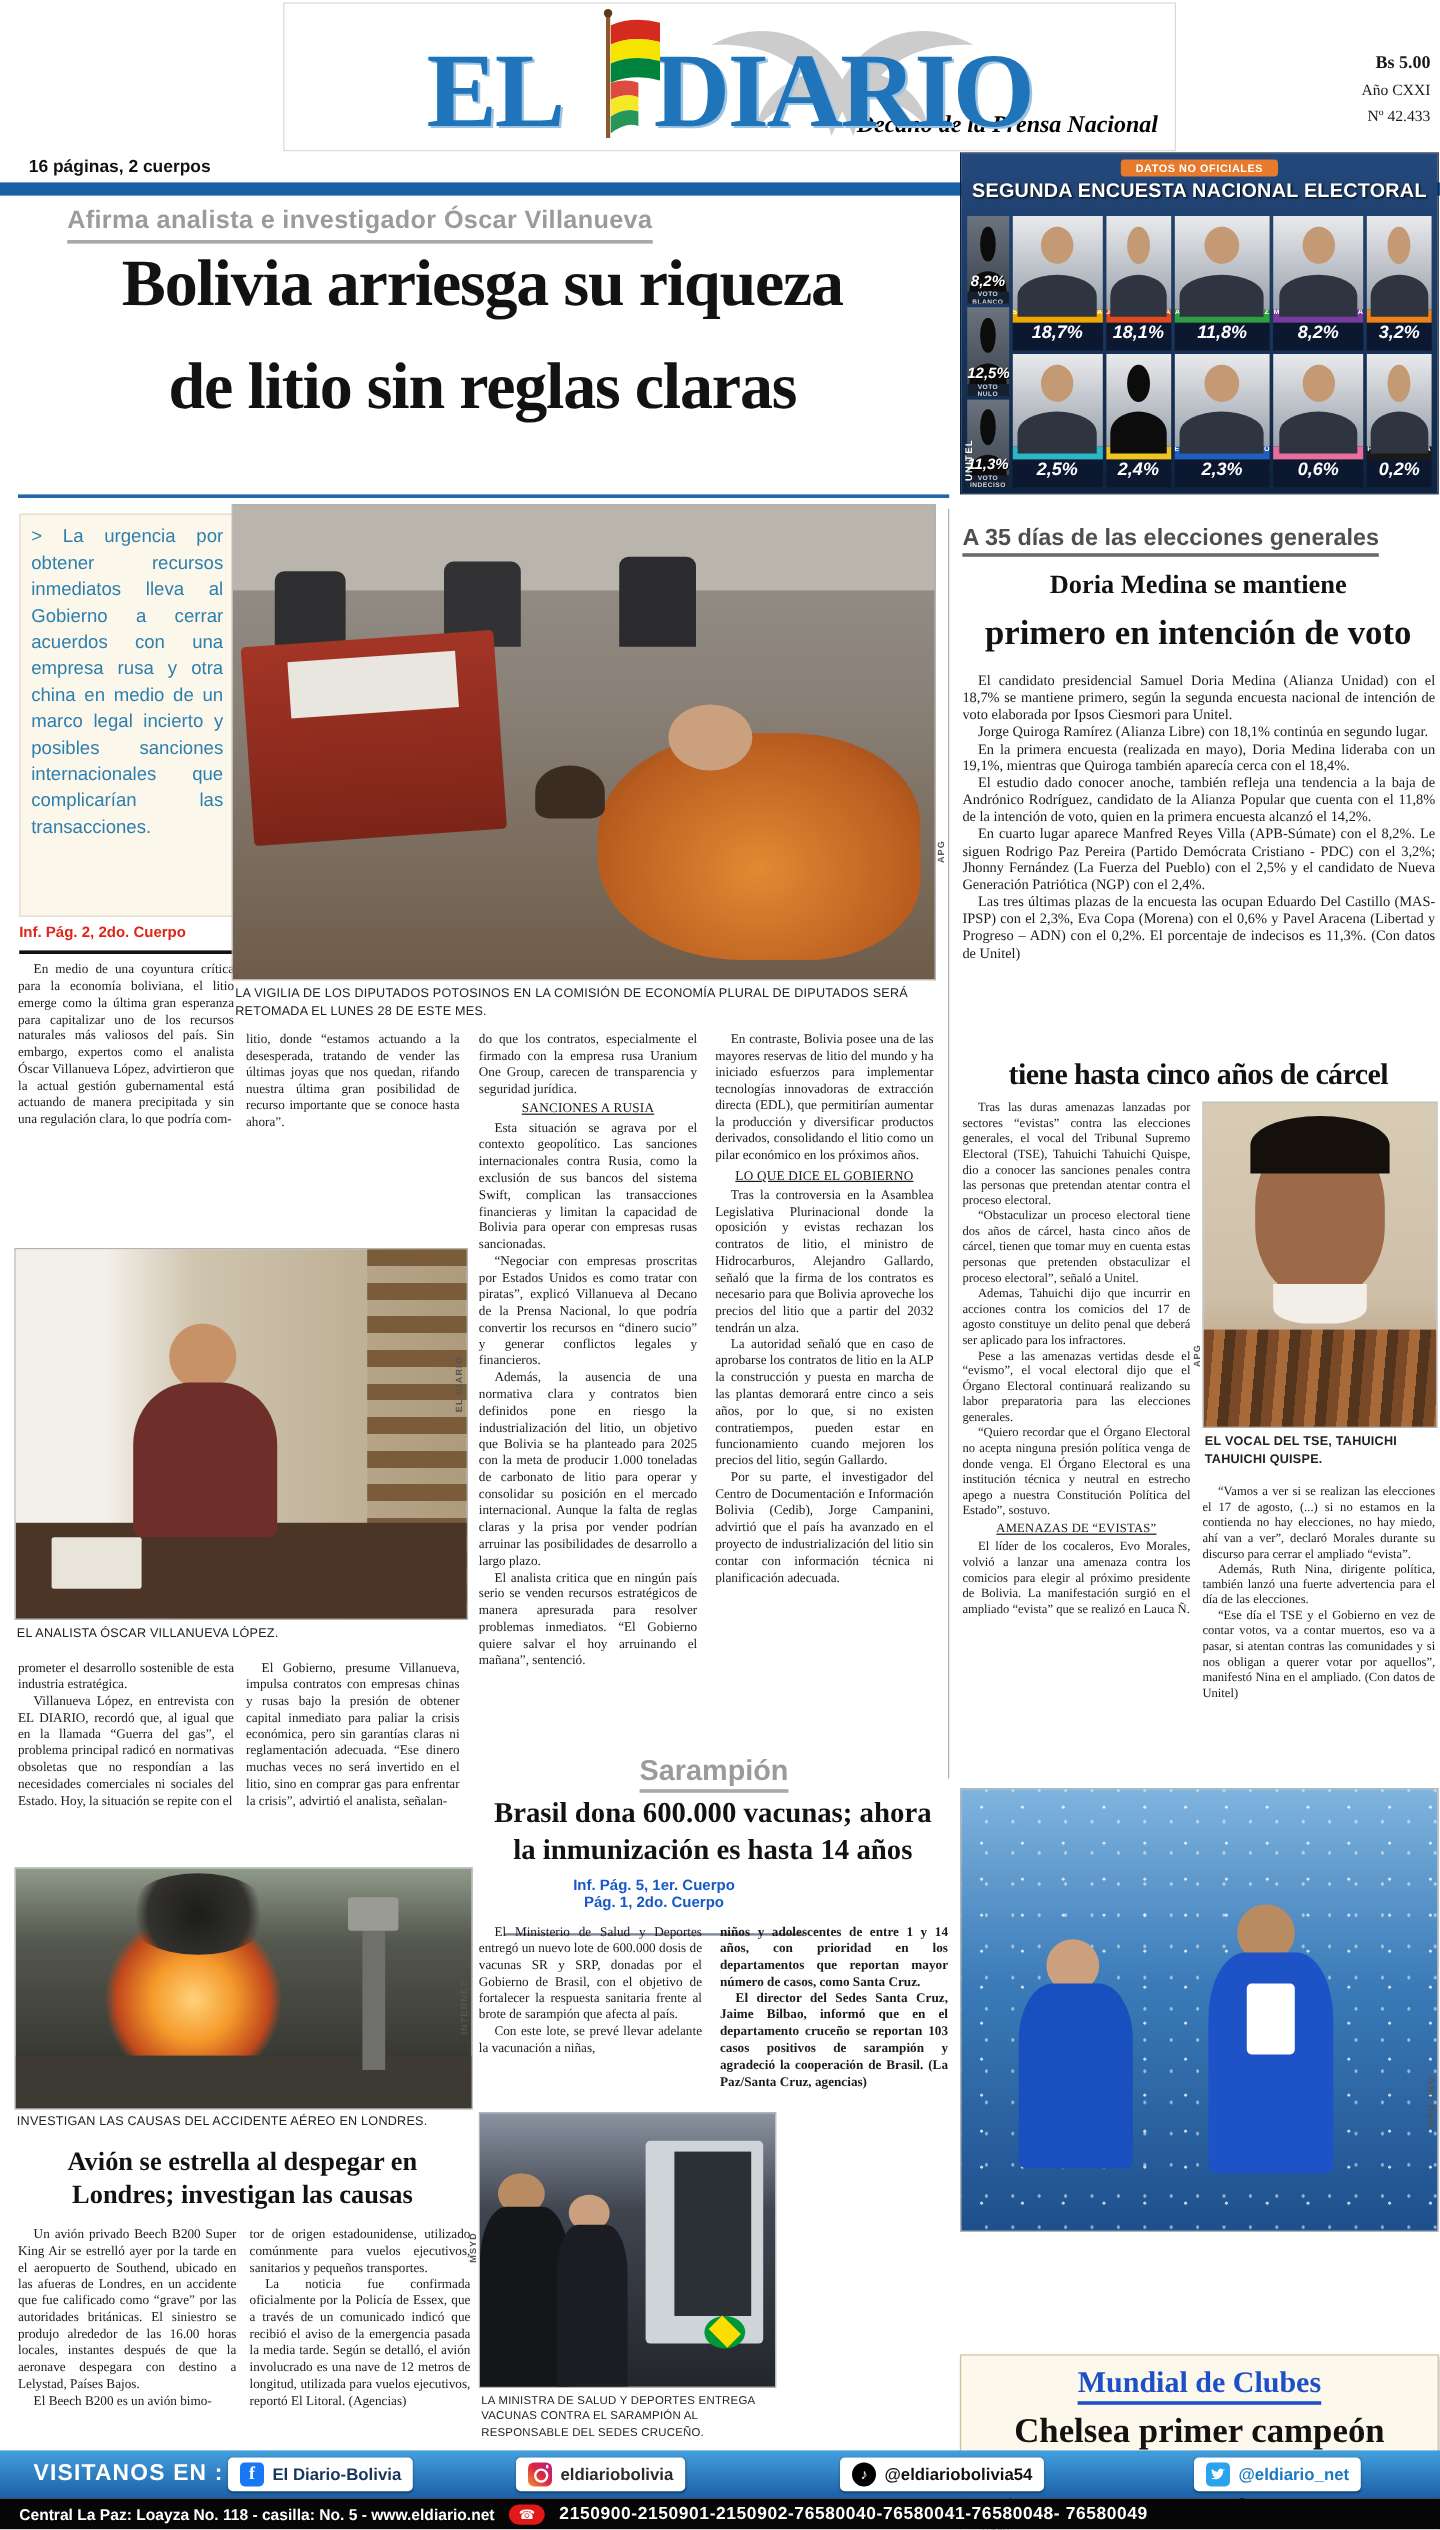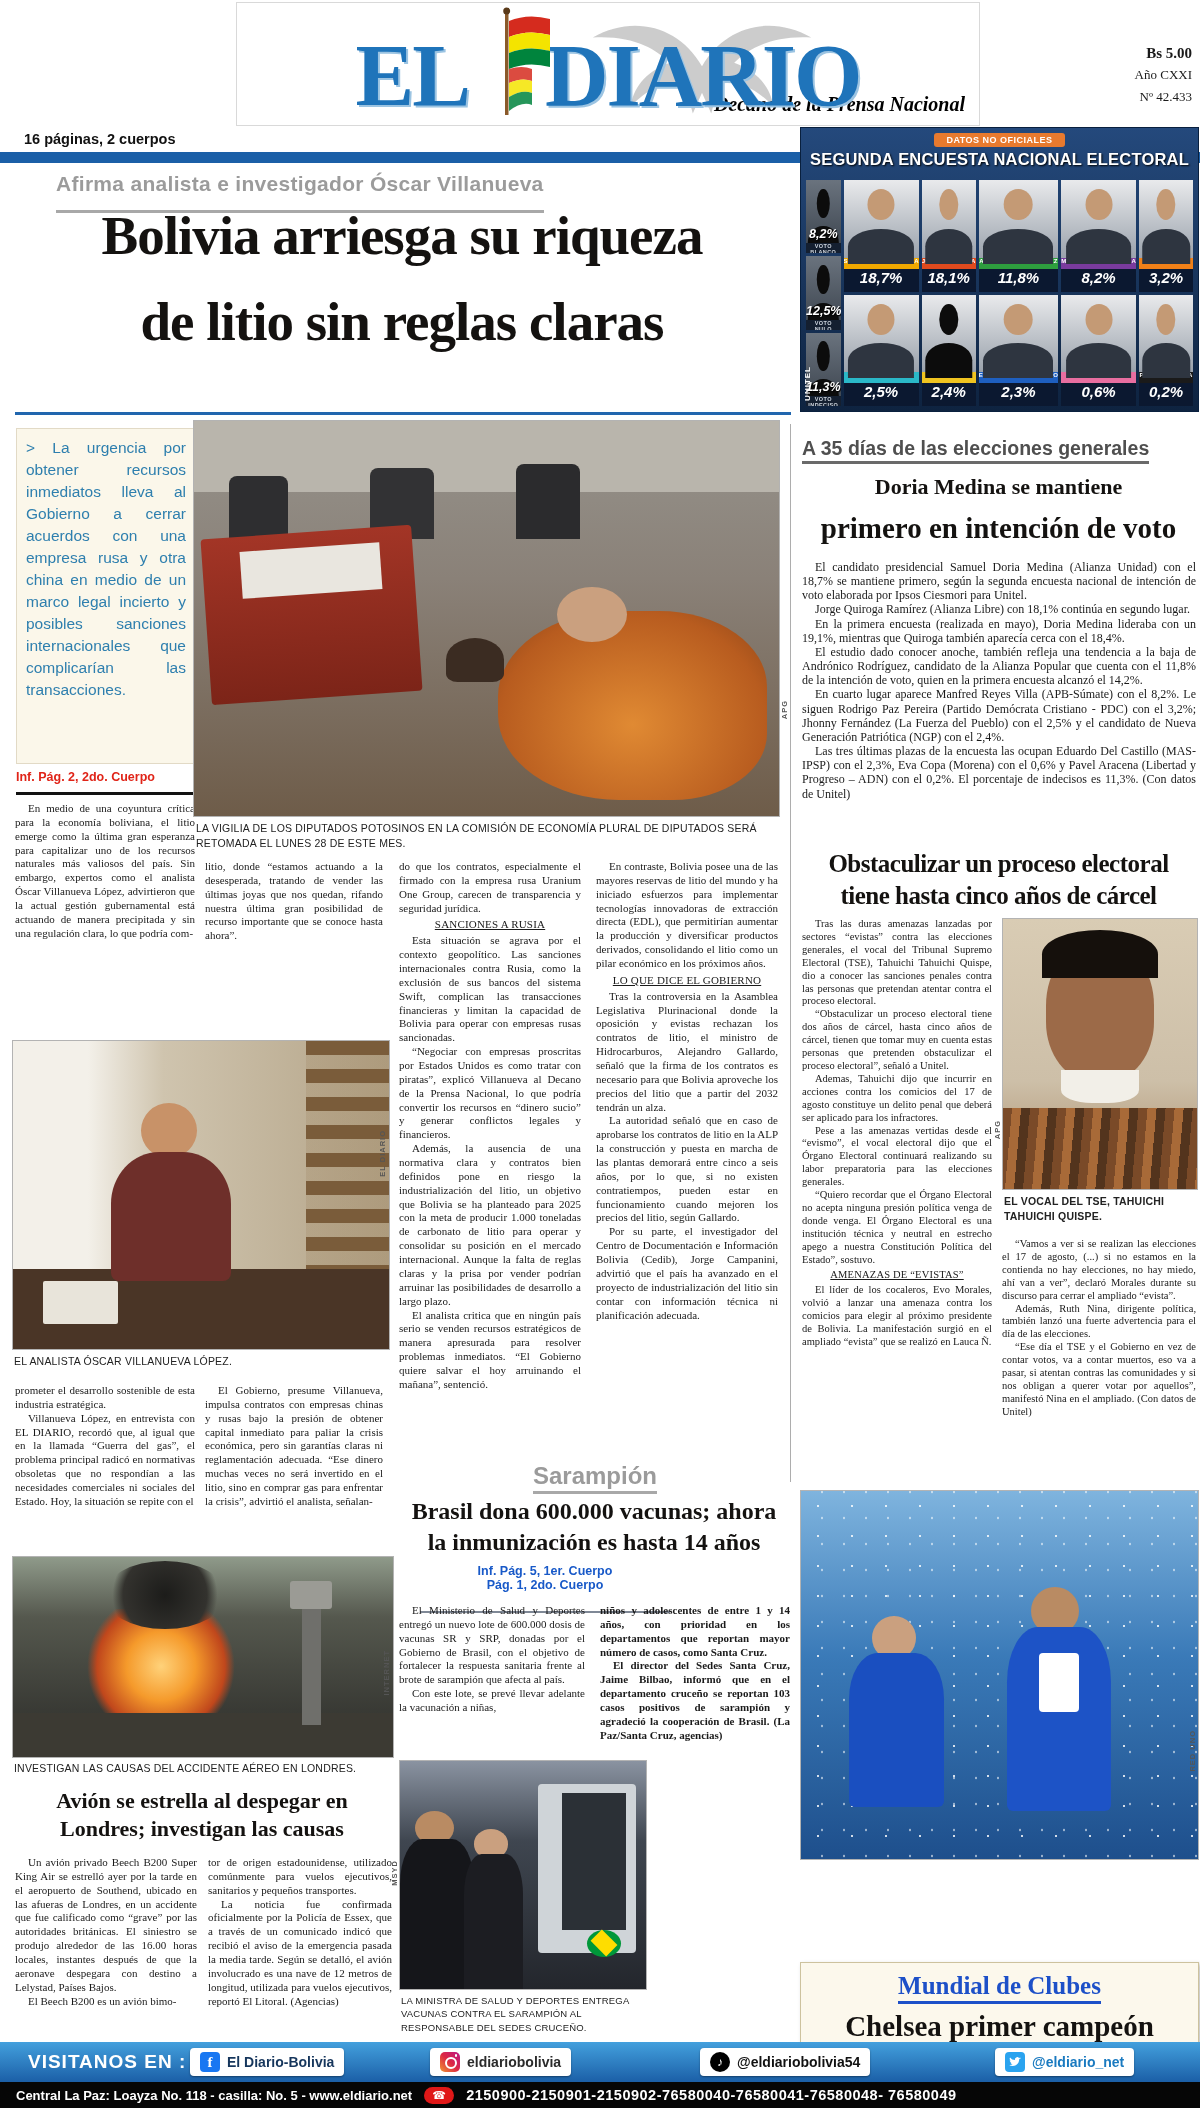--- a/index.html
+++ b/index.html
@@ -12,21 +12,21 @@
         letter-spacing:-2px;text-align:center;white-space:nowrap;}
   .logo .word{position:relative;z-index:2;text-shadow:2px 2px 0 #9cc4e2;}
   .subtitle{font-style:italic;font-weight:bold;font-size:20px;color:#000;}
   .pricebox{text-align:right;font-family:"Liberation Serif",serif;line-height:22px;}
   .pricebox .b{font-weight:bold;font-size:15px;}
   .pricebox .s{font-size:13px;}
   .inforow{font-family:"Liberation Sans",sans-serif;font-weight:bold;font-size:14.5px;color:#111;}
   .bluebar{background:#1b5fa7;}
   
   .kicker{display:inline-block;font-family:"Liberation Sans",sans-serif;font-weight:bold;font-size:21px;
-          color:#9b9b9b;border-bottom:3px solid #a8a8a8;padding-bottom:14px;letter-spacing:.3px;}
+          color:#9b9b9b;border-bottom:3px solid #a8a8a8;padding-bottom:4px;letter-spacing:.3px;}
   .mainhead{font-weight:bold;font-size:55px;line-height:1.0;letter-spacing:-1px;color:#141210;text-align:center;}
   .serifhead{font-weight:bold;color:#141210;text-align:center;}
   .graysec{display:inline-block;font-family:"Liberation Sans",sans-serif;font-weight:bold;color:#9b9b9b;
            border-bottom:3px solid #a8a8a8;padding-bottom:1px;}
   .bluesec{display:inline-block;font-weight:bold;color:#1d50c8;border-bottom:3px solid #1d50c8;padding-bottom:1px;}
   
   .col{font-size:11px;line-height:1.26;text-align:justify;overflow:hidden;}
   .para{margin:0;text-indent:13px;}
   .cont{text-indent:0;}
   .subhd{margin:3px 0 2px;text-align:center;text-decoration:underline;text-indent:0;letter-spacing:.2px;}
@@ -274,21 +274,20 @@
   <div class="abs serifhead" style="left:800px;top:512px;width:397px;font-size:29px;">primero en intención de voto</div>
   <div class="abs col" style="left:802px;top:560px;width:394px;height:284px;font-size:12px;line-height:1.18;">
       <p class="para">El candidato presidencial Samuel Doria Medina (Alianza Unidad) con el 18,7% se mantiene primero, según la segunda encuesta nacional de intención de voto elaborada por Ipsos Ciesmori para Unitel.</p>
       <p class="para">Jorge Quiroga Ramírez (Alianza Libre) con 18,1% continúa en segundo lugar.</p>
       <p class="para">En la primera encuesta (realizada en mayo), Doria Medina lideraba con un 19,1%, mientras que Quiroga también aparecía cerca con el 18,4%.</p>
       <p class="para">El estudio dado conocer anoche, también refleja una tendencia a la baja de Andrónico Rodríguez, candidato de la Alianza Popular que cuenta con el 11,8% de la intención de voto, quien en la primera encuesta alcanzó el 14,2%.</p>
       <p class="para">En cuarto lugar aparece Manfred Reyes Villa (APB-Súmate) con el 8,2%. Le siguen Rodrigo Paz Pereira (Partido Demócrata Cristiano - PDC) con el 3,2%; Jhonny Fernández (La Fuerza del Pueblo) con el 2,5% y el candidato de Nueva Generación Patriótica (NGP) con el 2,4%.</p>
       <p class="para">Las tres últimas plazas de la encuesta las ocupan Eduardo Del Castillo (MAS-IPSP) con el 2,3%, Eva Copa (Morena) con el 0,6% y Pavel Aracena (Libertad y Progreso – ADN) con el 0,2%. El porcentaje de indecisos es 11,3%. (Con datos de Unitel)</p>
     </div>
 
-  <div class="abs serifhead" style="left:800px;top:850px;width:397px;font-size:25px;letter-spacing:-.5px;">Obstaculizar un proceso electoral</div>
   <div class="abs serifhead" style="left:800px;top:882px;width:397px;font-size:25px;letter-spacing:-.5px;">tiene hasta cinco años de cárcel</div>
   <div class="abs col" style="left:802px;top:918px;width:190px;height:564px;font-size:10.5px;line-height:1.23;">
     <div>
         <p class="para">Tras las duras amenazas lanzadas por sectores “evistas” contra las elecciones generales, el vocal del Tribunal Supremo Electoral (TSE), Tahuichi Tahuichi Quispe, dio a conocer las sanciones penales contra las personas que pretendan atentar contra el proceso electoral.</p>
         <p class="para">“Obstaculizar un proceso electoral tiene dos años de cárcel, hasta cinco años de cárcel, tienen que tomar muy en cuenta estas personas que pretenden obstaculizar el proceso electoral”, señaló a Unitel.</p>
         <p class="para">Ademas, Tahuichi dijo que incurrir en acciones contra los comicios del 17 de agosto constituye un delito penal que deberá ser aplicado para los infractores.</p>
         <p class="para">Pese a las amenazas vertidas desde el “evismo”, el vocal electoral dijo que el Órgano Electoral continuará realizando su labor preparatoria para las elecciones generales.</p>
         <p class="para">“Quiero recordar que el Órgano Electoral no acepta ninguna presión política venga de donde venga. El Órgano Electoral es una institución técnica y neutral en estrecho apego a nuestra Constitución Política del Estado”, sostuvo.</p>
       </div>
     <p class="para subhd">AMENAZAS DE “EVISTAS”</p>

